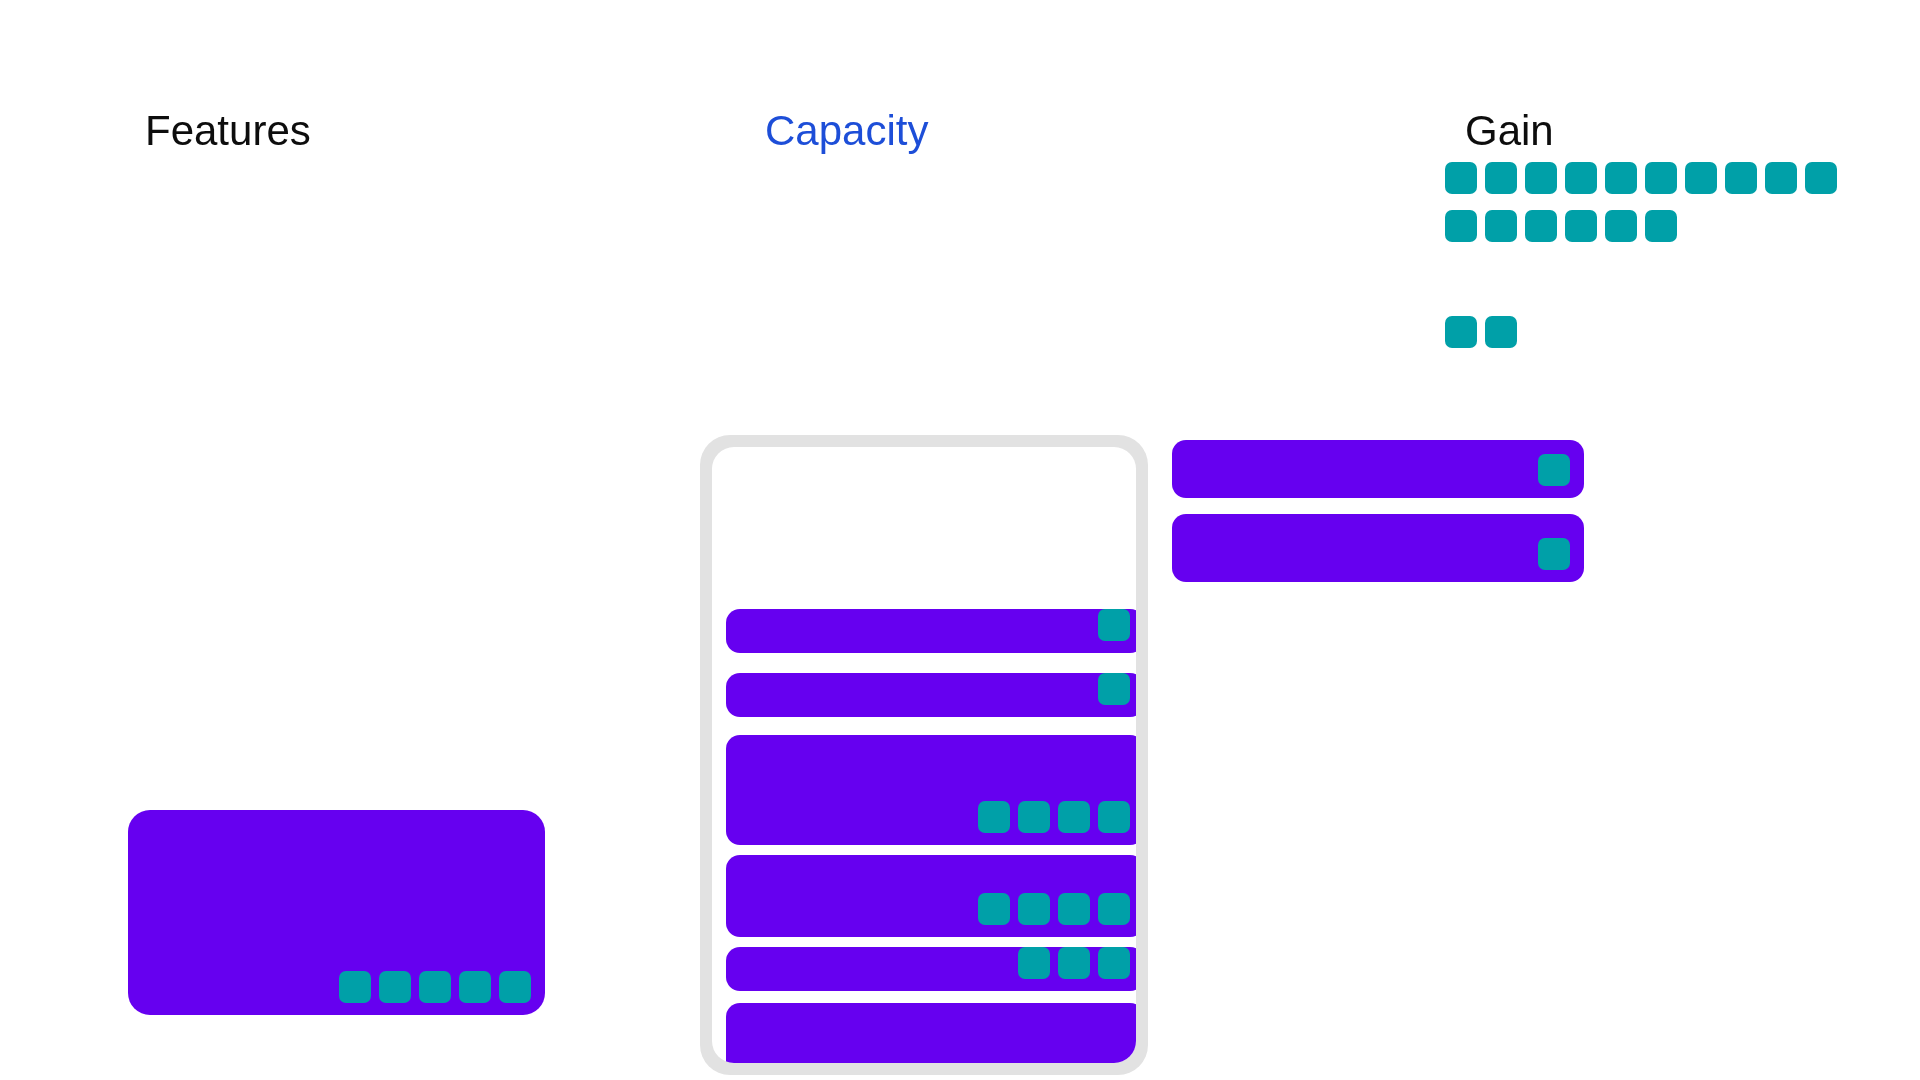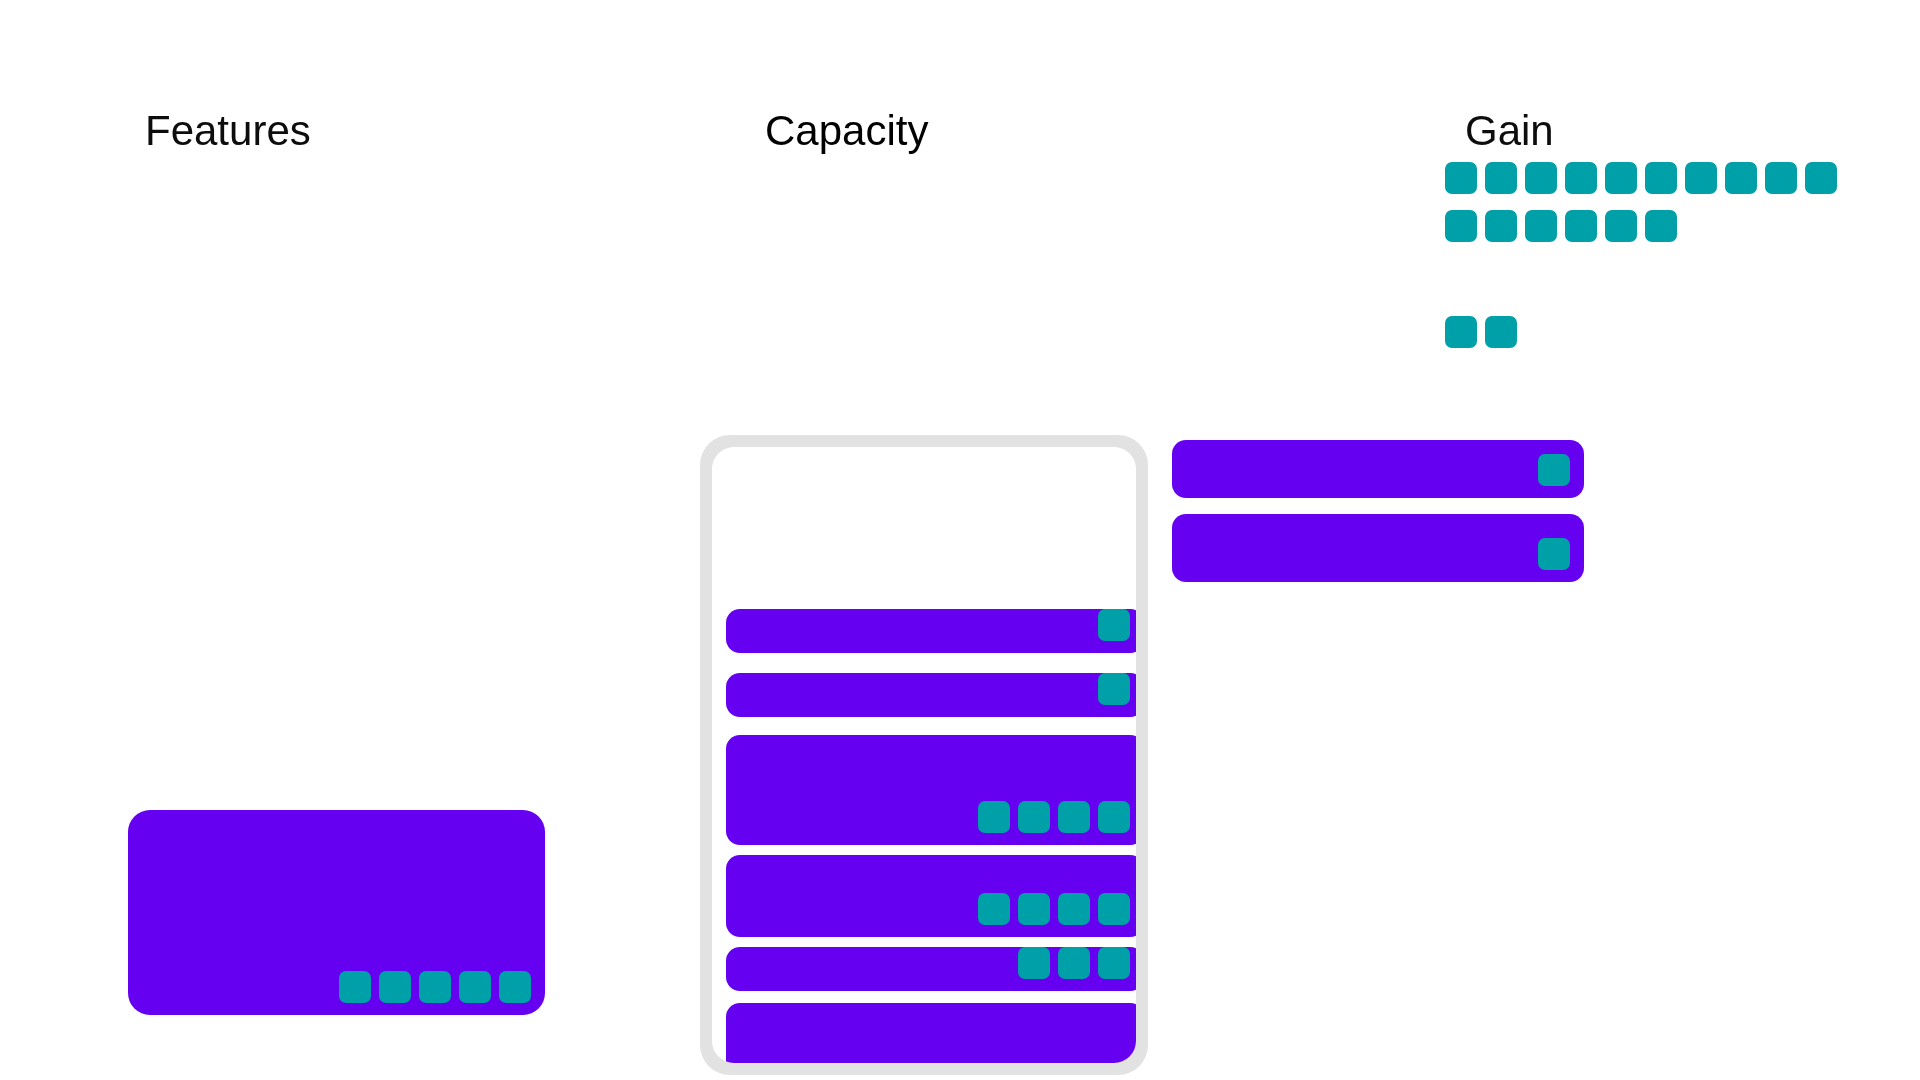--- a/index.html
+++ b/index.html
@@ -94,21 +94,21 @@
     justify-content: flex-end;
   }
 </style>
 </head>
 <body>
 
 <div id="stage">
 
   <div class="col-heading" id="heading-features" style="left: 145px; top: 110px; color: rgb(13, 13, 13);">Features</div>
 
-  <div class="col-heading" id="heading-capacity" style="left: 765px; top: 110px; color: #000000;">Capacity</div>
+  <div class="col-heading" id="heading-capacity" style="left: 765px; top: 110px; color: #1d4ed8;">Capacity</div>
 
   <div class="col-heading" id="heading-gain" style="left: 1465px; top: 110px; color: rgb(13, 13, 13); text-align: center;">Gain</div>
 
   <div class="bar" id="features-bar" style="left: 128px; top: 810px; width: 417px; height: 205px; background: rgb(102, 0, 240); border-radius: 22px;">
     <div class="bar-squares" id="features-bar-squares">
         <div class="sq" style="background: rgb(0, 160, 168);"></div>
         <div class="sq" style="background: rgb(0, 160, 168);"></div>
         <div class="sq" style="background: rgb(0, 160, 168);"></div>
         <div class="sq" style="background: rgb(0, 160, 168);"></div>
         <div class="sq" style="background: rgb(0, 160, 168);"></div>

